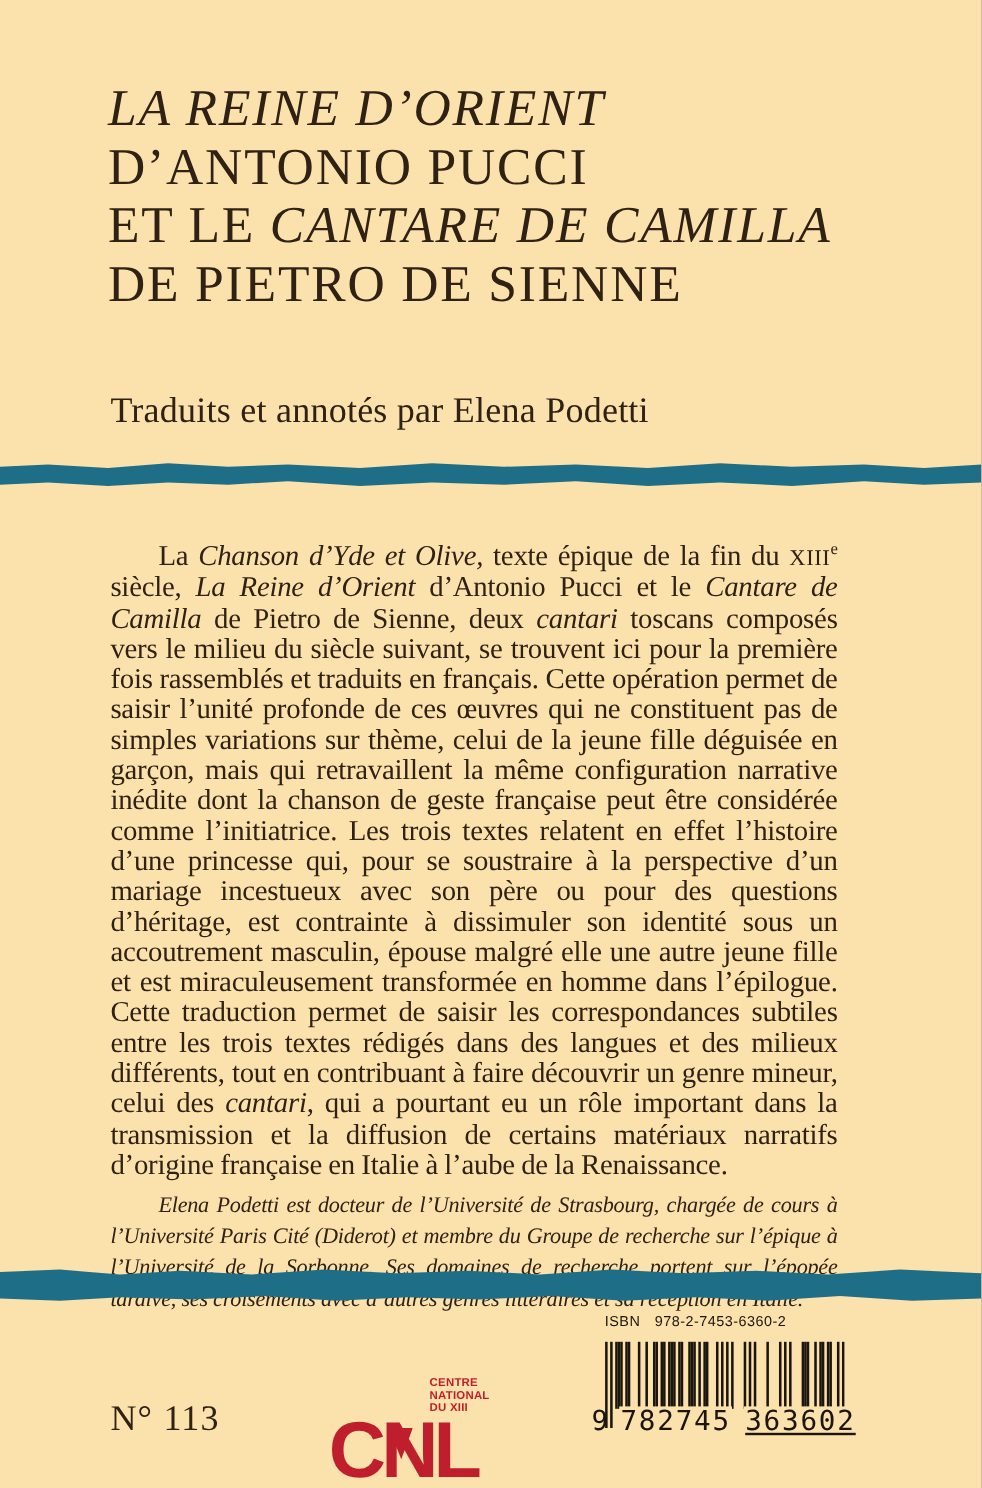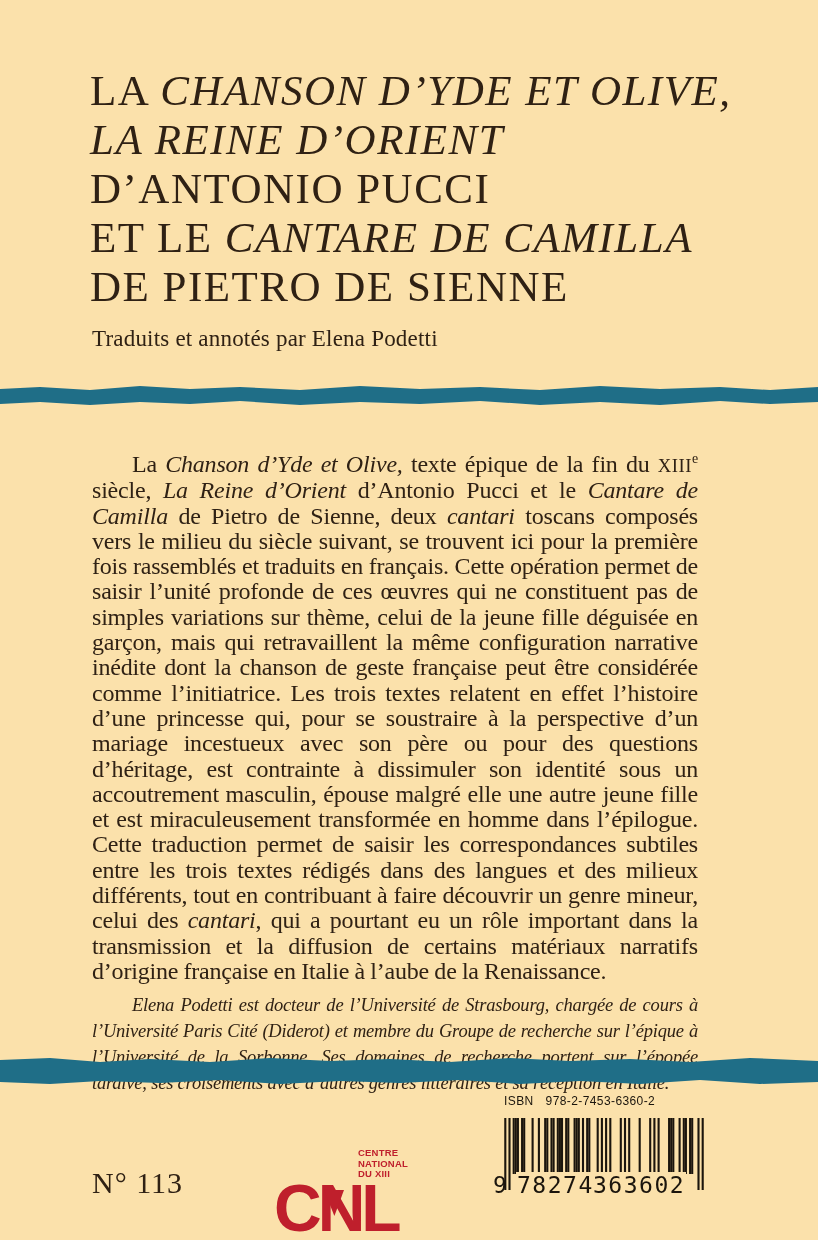--- a/index.html
+++ b/index.html
@@ -12,21 +12,21 @@
     background:var(--bg); overflow:hidden;
     font-family:"Liberation Serif", serif; color:var(--ink);
   }
   
   .title-block{position:absolute; left:90px; top:66px; width:660px;}
   .title-line{
     font-size:43px; line-height:49px; letter-spacing:1.5px;
     white-space:nowrap; color:var(--ink);
   }
   .subtitle{
-    position:absolute; left:92px; top:326px; font-size:23px; letter-spacing:0.2px;
+    position:absolute; left:92px; top:326px; font-size:30px; letter-spacing:0.2px;
   }
   .it{font-style:italic;}
   .sc{font-size:0.78em; letter-spacing:0.5px;}
   .sup{font-size:0.58em; vertical-align:super;}
   
   .band{position:absolute; left:0; width:818px; display:block;}
   .band1{top:380px; height:30px;}
   .band2{top:1054px; height:34px;}
   
   .text-col{position:absolute; left:92px; top:446px; width:606px;}
@@ -66,29 +66,28 @@
   .isbn-line .isbn-label{margin-right:12px;}
   .barcode-wrap{position:absolute; left:8px; top:24px; width:200px; height:86px;}
   .barcode-svg{position:absolute; left:0; top:0;}
   .bc-digit{
     position:absolute; top:54px;
     font-family:"DejaVu Sans Mono", monospace; font-size:23px; color:var(--bcink);
     background:var(--bg); padding:0 1px; line-height:26px;
   }
   .bc-first{left:-12px; background:transparent;}
   .bc-g1{left:12px; letter-spacing:1.5px;}
-  .bc-g2{left:88px; letter-spacing:1.5px;}
+  .bc-g2{left:116px; letter-spacing:1.5px;text-decoration:underline;}
 </style>
 </head>
 <body>
 
 <div class="page">
 
   <div class="title-block">
-    <div class="title-line"><span>LA </span><span class="it">CHANSON D’YDE ET OLIVE,</span></div>
     <div class="title-line"><span class="it">LA REINE D’ORIENT</span></div>
     <div class="title-line"><span>D’ANTONIO PUCCI</span></div>
     <div class="title-line"><span>ET LE </span><span class="it">CANTARE DE CAMILLA</span></div>
     <div class="title-line"><span>DE PIETRO DE SIENNE</span></div>
   </div>
   <div class="subtitle">Traduits et annotés par Elena Podetti</div>
 
   <svg class="band band1" viewBox="0 0 818 30" preserveAspectRatio="none" aria-hidden="true">
     <polygon fill="#1f6e87" points="0,9 40,7 90,10 140,6 190,9 240,7 300,10 360,6 420,9 480,7 540,10 600,6 660,9 720,7 770,10 818,7 818,22 770,24 720,21 660,25 600,22 540,25 480,21 420,24 360,22 300,25 240,21 190,24 140,22 90,25 40,22 0,24"></polygon>
   </svg>

